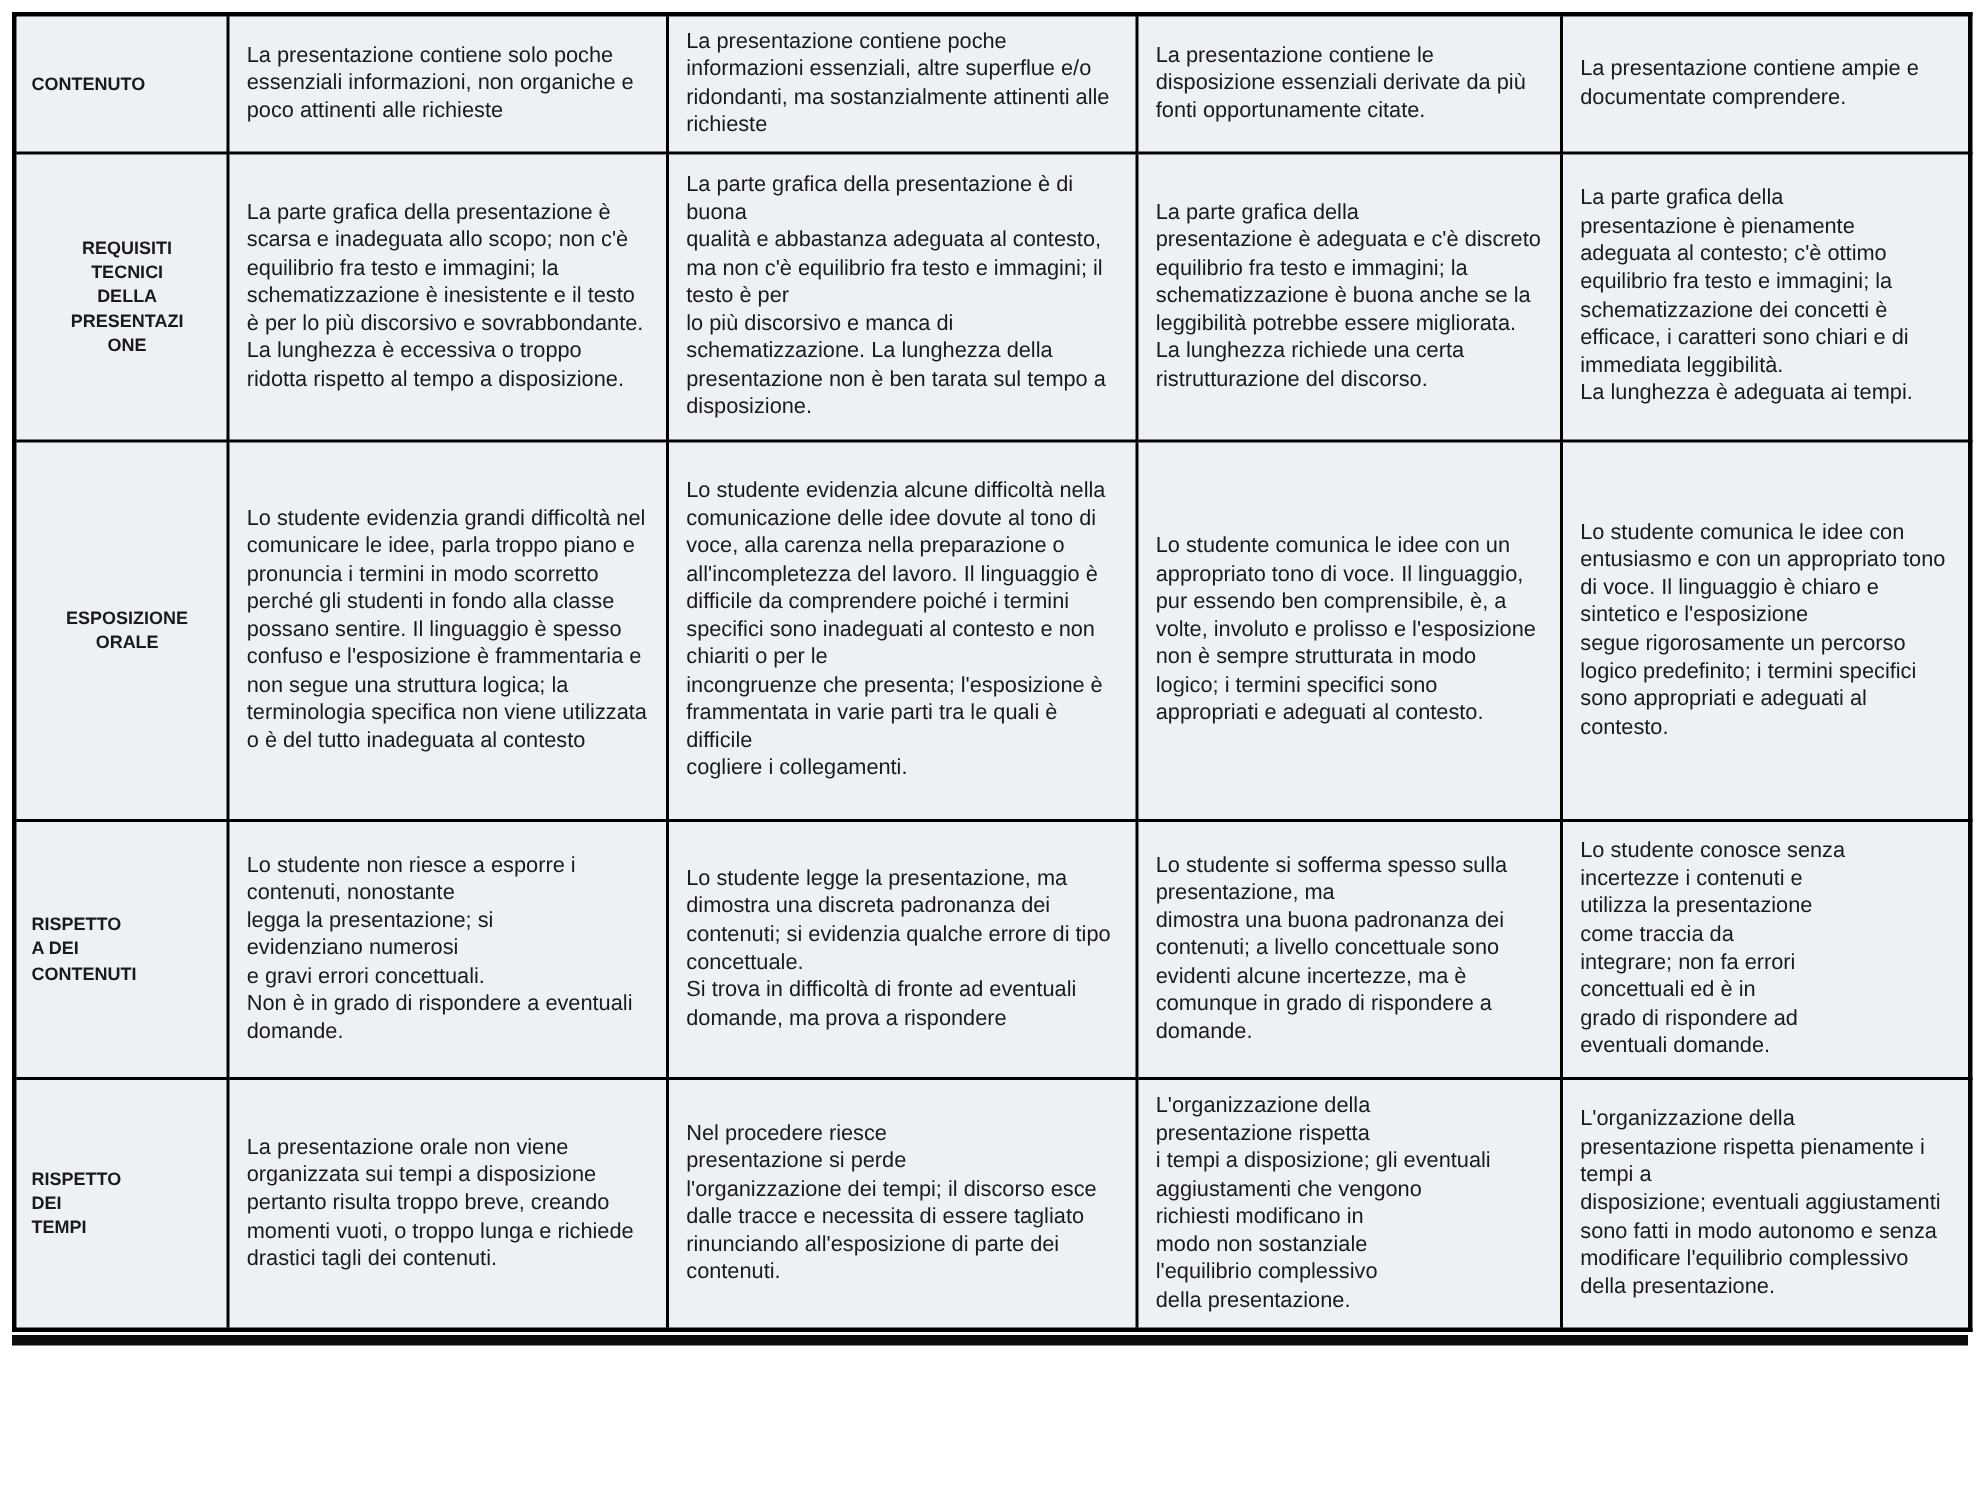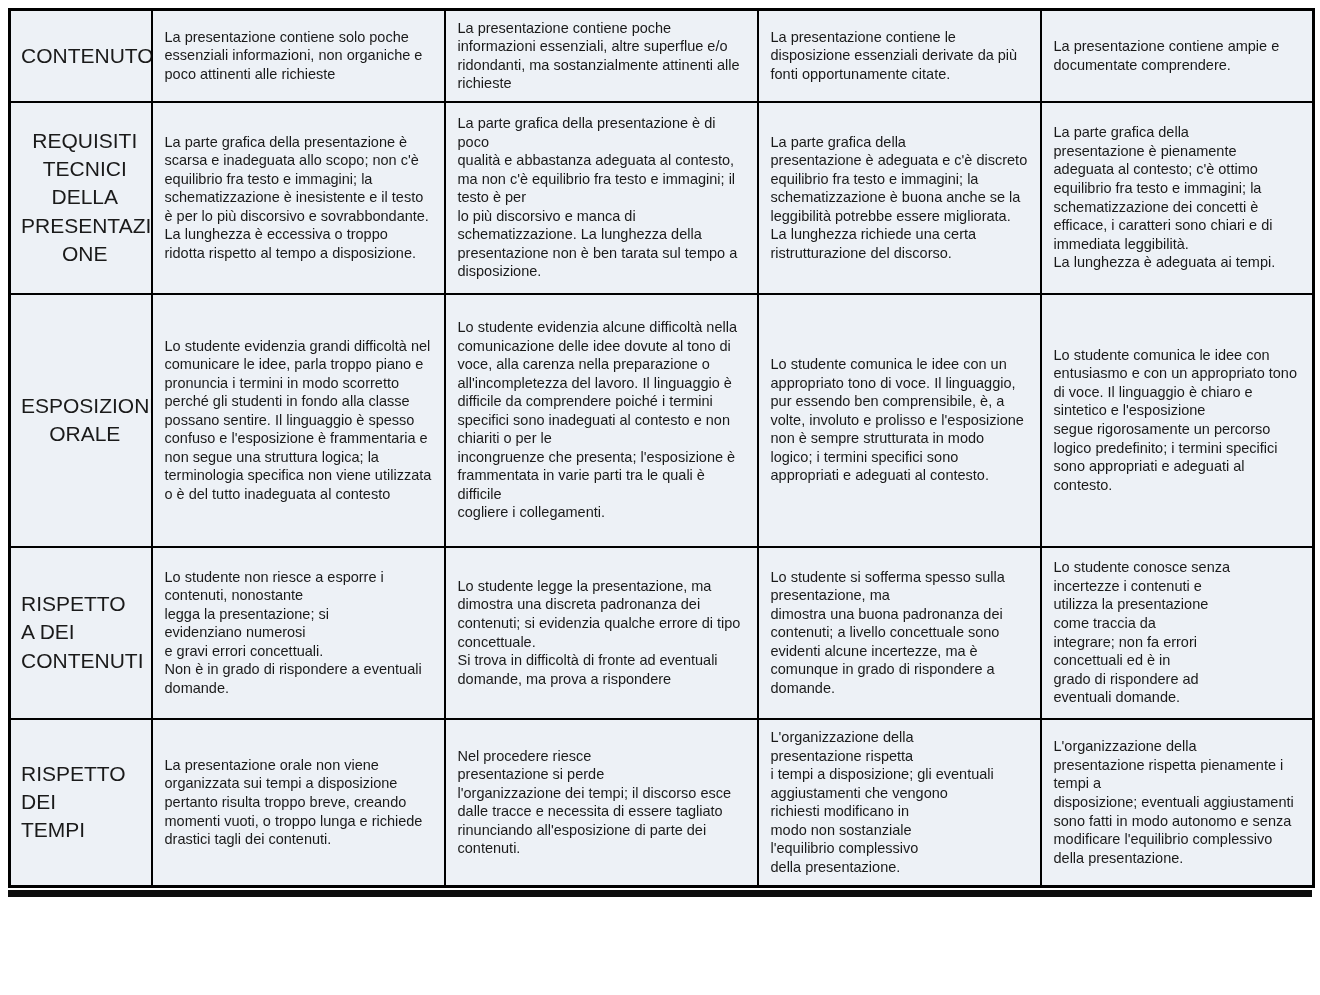--- a/index.html
+++ b/index.html
@@ -30,22 +30,22 @@
     overflow: hidden;
   }
   td.level {
     font-weight: bold;
     font-size: 17.5px;
     text-align: center;
     line-height: 1.3;
   }
   td.corner { background: #edf1f6; }
   td.rowlabel {
-    font-weight: normal;
-    font-size: 21px;
+    font-weight: bold;
+    font-size: 12px;
     line-height: 1.35;
     padding-left: 10px;
     padding-right: 2px;
   }
   td.rowlabel.center { text-align: center; margin-top: 25px; }
   tr.foot td {
     border-top: 3px solid #000;
     font-weight: bold;
     font-size: 17px;
     white-space: nowrap;
@@ -84,21 +84,21 @@
     </tr>
 
     <tr style="height:192px">
       <td class="rowlabel center">REQUISITI
 TECNICI
 DELLA
 PRESENTAZI
 ONE</td>
       <td>La parte grafica della presentazione è scarsa e inadeguata allo scopo; non c'è equilibrio fra testo e immagini; la
 schematizzazione è inesistente e il testo è per lo più discorsivo e sovrabbondante. La lunghezza è eccessiva o troppo ridotta rispetto al tempo a disposizione.</td>
-      <td>La parte grafica della presentazione è di poco
+      <td>La parte grafica della presentazione è di buona
 qualità e abbastanza adeguata al contesto, ma non c'è equilibrio fra testo e immagini; il testo è per
 lo più discorsivo e manca di schematizzazione. La lunghezza della presentazione non è ben tarata sul tempo a disposizione.</td>
       <td>La parte grafica della
 presentazione è adeguata e c'è discreto equilibrio fra testo e immagini; la schematizzazione è buona anche se la leggibilità potrebbe essere migliorata. La lunghezza richiede una certa ristrutturazione del discorso.</td>
       <td>La parte grafica della
 presentazione è pienamente adeguata al contesto; c'è ottimo equilibrio fra testo e immagini; la schematizzazione dei concetti è efficace, i caratteri sono chiari e di immediata leggibilità.
 La lunghezza è adeguata ai tempi.</td>
     </tr>
 
     <tr style="height:253px">

